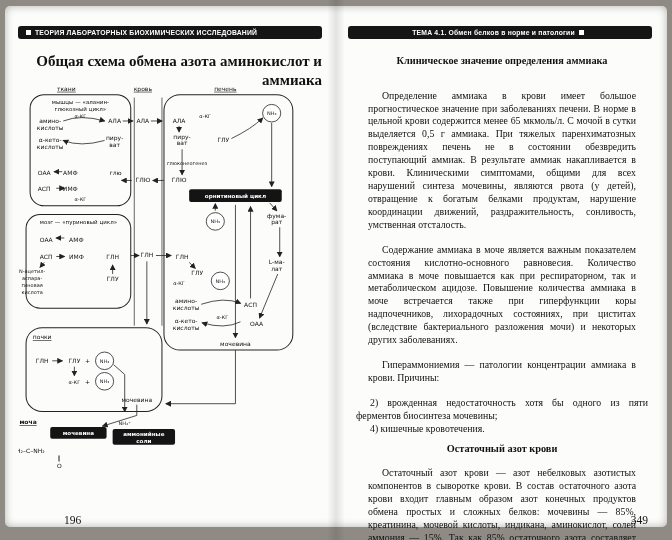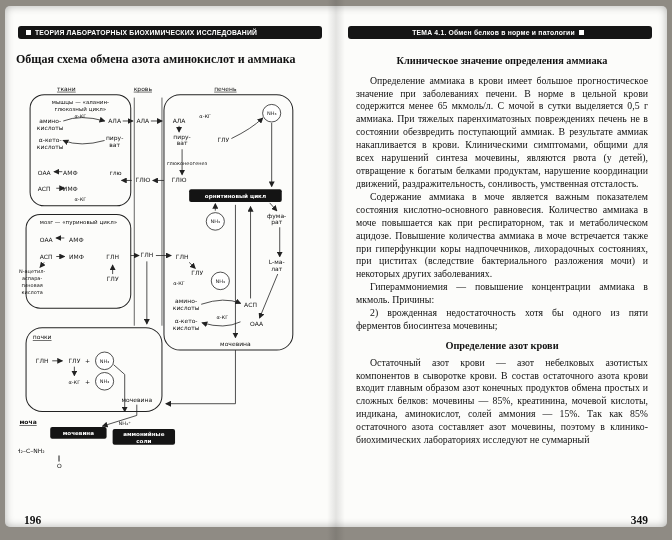--- a/index.html
+++ b/index.html
@@ -8,30 +8,30 @@
   .spread{position:absolute;left:5px;top:6px;width:662px;height:521px;background:#fcfcfa;
           border-radius:5px;box-shadow:inset 0 0 8px rgba(0,0,0,.30);}
   .spine{position:absolute;left:50%;top:0;bottom:0;width:18px;transform:translateX(-50%);
          background:linear-gradient(90deg,rgba(0,0,0,0),rgba(0,0,0,.10),rgba(0,0,0,0));}
   .hbar{position:absolute;top:26px;height:13px;background:#151515;border-radius:3px;color:#fff;
         font-family:"Liberation Sans",sans-serif;font-size:6.8px;font-weight:bold;
         display:flex;align-items:center;letter-spacing:.2px;white-space:nowrap;}
   .hbar-left{left:18px;width:296px;padding:0 4px;}
   .hbar-right{left:348px;width:296px;padding:0 4px;justify-content:center;}
   .wsq{width:5px;height:5px;background:#fff;flex:0 0 auto;margin:0 4px;}
-  .lp-title{position:absolute;left:16px;top:52px;width:306px;text-align:left;
-            font-weight:bold;font-size:12px;line-height:1.25;color:#111;}
+  .lp-title{position:absolute;left:16px;top:52px;width:306px;text-align:right;
+            font-weight:bold;font-size:15px;line-height:1.25;color:#111;}
   .diagram{position:absolute;left:18px;top:82px;}
   .rp{position:absolute;left:356px;top:54px;width:292px;color:#111;font-size:9.8px;
       line-height:1.32;text-align:justify;}
-  .rp h3{margin:0 0 7px 0;text-align:center;font-size:10.3px;}
+  .rp h3{margin:0 0 22px 0;text-align:center;font-size:10.3px;}
   .rp h3.h2{margin:6px 0 4px 0;}
-  .rp p{margin:0;text-indent:14px;}
+  .rp p{margin:12px;text-indent:14px;}
   .rp .li{text-indent:14px;}
-  .pnum{position:absolute;bottom:14px;font-weight:bold;font-size:11.5px;color:#111;}
+  .pnum{position:absolute;bottom:14px;font-weight:normal;font-size:11.5px;color:#111;margin-left:40px;}
   .pnum-l{left:24px;}
   .pnum-r{right:24px;}
   
   .t{font-family:"DejaVu Sans",sans-serif;font-size:6px;fill:#111;text-anchor:middle;}
   .ts{font-size:5px;}
   .tt{font-size:5.5px;}
   .ul{text-decoration:underline;}
   .bw{fill:#fff;font-weight:bold;font-size:5.6px;}
   .box{fill:none;stroke:#222;stroke-width:1;}
   .blk{fill:#141414;stroke:none;}
@@ -200,21 +200,22 @@
       <line class="arr" x1="56" y1="292" x2="56" y2="301"></line>
       <path class="arr" d="M95 290 L106 300 L106 338"></path>
       <path class="arr" d="M118 331 L118 342 L84 353"></path>
     </g>
   </svg>
 
   <div class="rp">
     <h3>Клиническое значение определения аммиака</h3>
     <p>Определение аммиака в крови имеет большое прогностическое значение при заболеваниях печени. В норме в цельной крови содержится менее 65 мкмоль/л. С мочой в сутки выделяется 0,5 г аммиака. При тяжелых паренхиматозных повреждениях печень не в состоянии обезвредить поступающий аммиак. В результате аммиак накапливается в крови. Клиническими симптомами, общими для всех нарушений синтеза мочевины, являются рвота (у детей), отвращение к богатым белками продуктам, нарушение координации движений, раздражительность, сонливость, умственная отсталость.</p>
     <p>Содержание аммиака в моче является важным показателем состояния кислотно-основного равновесия. Количество аммиака в моче повышается как при респираторном, так и метаболическом ацидозе. Повышение количества аммиака в моче встречается также при гиперфункции коры надпочечников, лихорадочных состояниях, при циститах (вследствие бактериального разложения мочи) и некоторых других заболеваниях.</p>
-    <p>Гипераммониемия — повышение концентрации аммиака в мкмоль. Причины:</p>
+    <p>Гипераммониемия — патологии концентрации аммиака в крови. Причины:</p>
     <div class="li">2) врожденная недостаточность хотя бы одного из пяти ферментов биосинтеза мочевины;</div>
-    <h3 class="h2">Определение азот крови</h3>
+    <div class="li">4) кишечные кровотечения.</div>
+    <h3 class="h2">Остаточный азот крови</h3>
     <p>Остаточный азот крови — азот небелковых азотистых компонентов в сыворотке крови. В состав остаточного азота крови входит главным образом азот конечных продуктов обмена простых и сложных белков: мочевины — 85%, креатинина, мочевой кислоты, индикана, аминокислот, солей аммония — 15%. Так как 85% остаточного азота составляет азот мочевины, поэтому в клинико-биохимических лабораториях исследуют не суммарный</p>
   </div>
 
   <div class="pnum pnum-l">196</div>
   <div class="pnum pnum-r">349</div>
 </div>
 
 </body></html>

